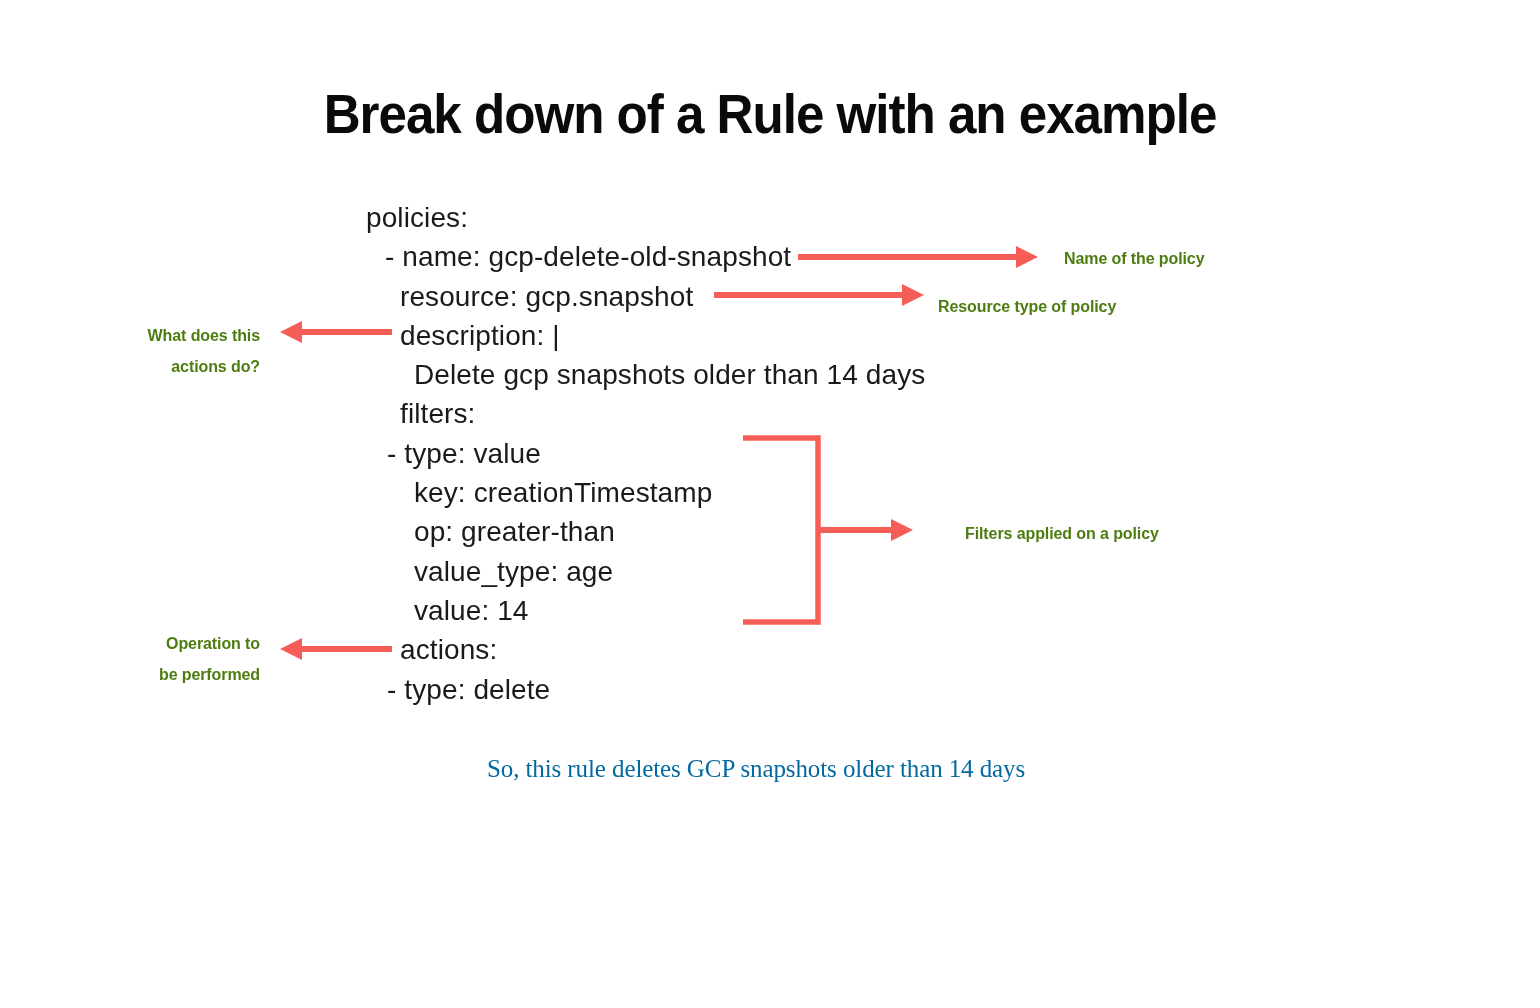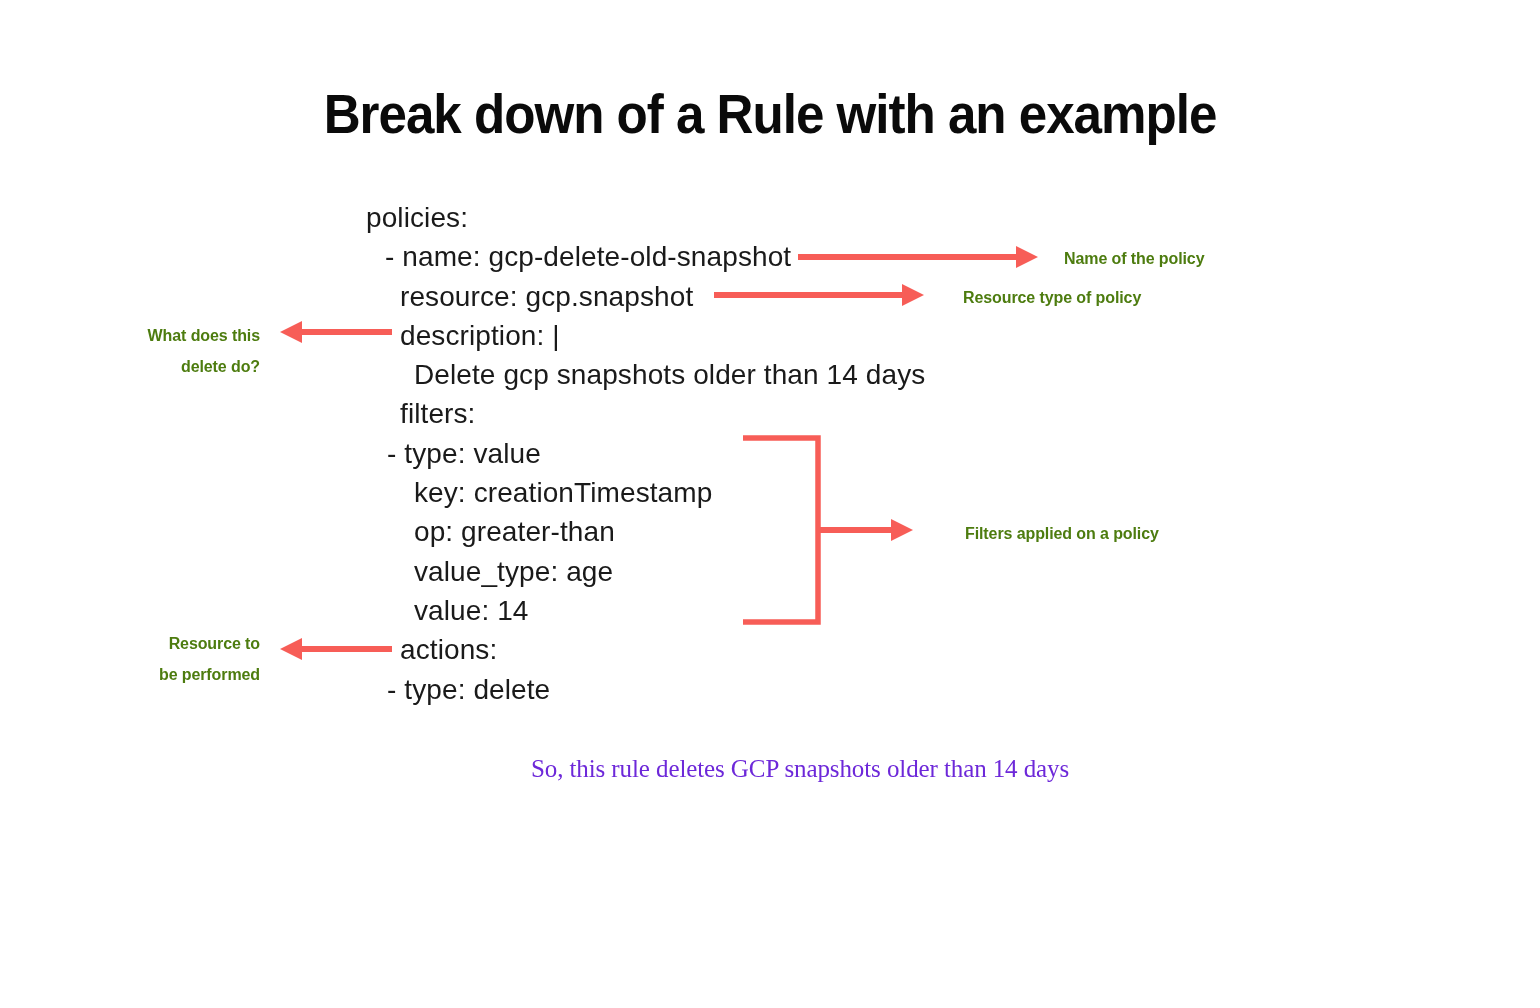--- a/index.html
+++ b/index.html
@@ -66,37 +66,36 @@
     position: absolute;
     font-family: "Liberation Sans", sans-serif;
     font-weight: 700;
     font-size: 16px;
     line-height: 31px;
     color: #4d7c0f;
     letter-spacing: -0.1px;
     white-space: pre-line;
   }
   #annot-name      { left: 1064px; top: 243px; text-align: left; }
-  #annot-resource  { left: 938px;  top: 282px; text-align: right; margin-left: 25px; }
+  #annot-resource  { left: 938px;  top: 291px; text-align: right; }
   #annot-filters   { left: 965px;  top: 518px; text-align: right; }
   #annot-desc      { left: 60px;   top: 320px; width: 200px; text-align: right; }
   #annot-action    { left: 60px;   top: 628px; width: 200px; text-align: right; }
 
   
   #caption {
     position: absolute;
     left: 487px;
     top: 755px;
     font-family: "Liberation Serif", serif;
     font-size: 25px;
     font-weight: 400;
-    color: #6d28d9;
+    color: #0369a1;
     white-space: nowrap;
     letter-spacing: -0.1px;
-    margin-left: 44px;
   }
 
   
   #arrows {
     position: absolute;
     left: 0;
     top: 0;
     width: 1540px;
     height: 1008px;
     pointer-events: none;
@@ -111,23 +110,23 @@
 
   <div id="yaml-block"><div class="yaml-line ind-0">policies:</div><div class="yaml-line ind-dash1">- name: gcp-delete-old-snapshot</div><div class="yaml-line ind-1">resource: gcp.snapshot</div><div class="yaml-line ind-1">description: |</div><div class="yaml-line ind-2">Delete gcp snapshots older than 14 days</div><div class="yaml-line ind-1">filters:</div><div class="yaml-line ind-dash2">- type: value</div><div class="yaml-line ind-2">key: creationTimestamp</div><div class="yaml-line ind-2">op: greater-than</div><div class="yaml-line ind-2">value_type: age</div><div class="yaml-line ind-2">value: 14</div><div class="yaml-line ind-1">actions:</div><div class="yaml-line ind-dash2">- type: delete</div></div>
 
   <div class="annot" id="annot-name">Name of the policy</div>
 
   <div class="annot" id="annot-resource">Resource type of policy</div>
 
   <div class="annot" id="annot-filters">Filters applied on a policy</div>
 
   <div class="annot" id="annot-desc">What does this
-delete do?</div>
+actions do?</div>
 
-  <div class="annot" id="annot-action">Resource to
+  <div class="annot" id="annot-action">Operation to
 be performed</div>
 
   <div id="caption">So, this rule deletes GCP snapshots older than 14 days</div>
 
   <svg id="arrows" viewBox="0 0 1540 1008">
 
     <g>
       <line x1="798" y1="257" x2="1022" y2="257" stroke="#f75d57" stroke-width="6" stroke-linecap="butt"></line>
       <polygon points="1038,257 1016,246 1016,268" fill="#f75d57"></polygon>
     </g>

